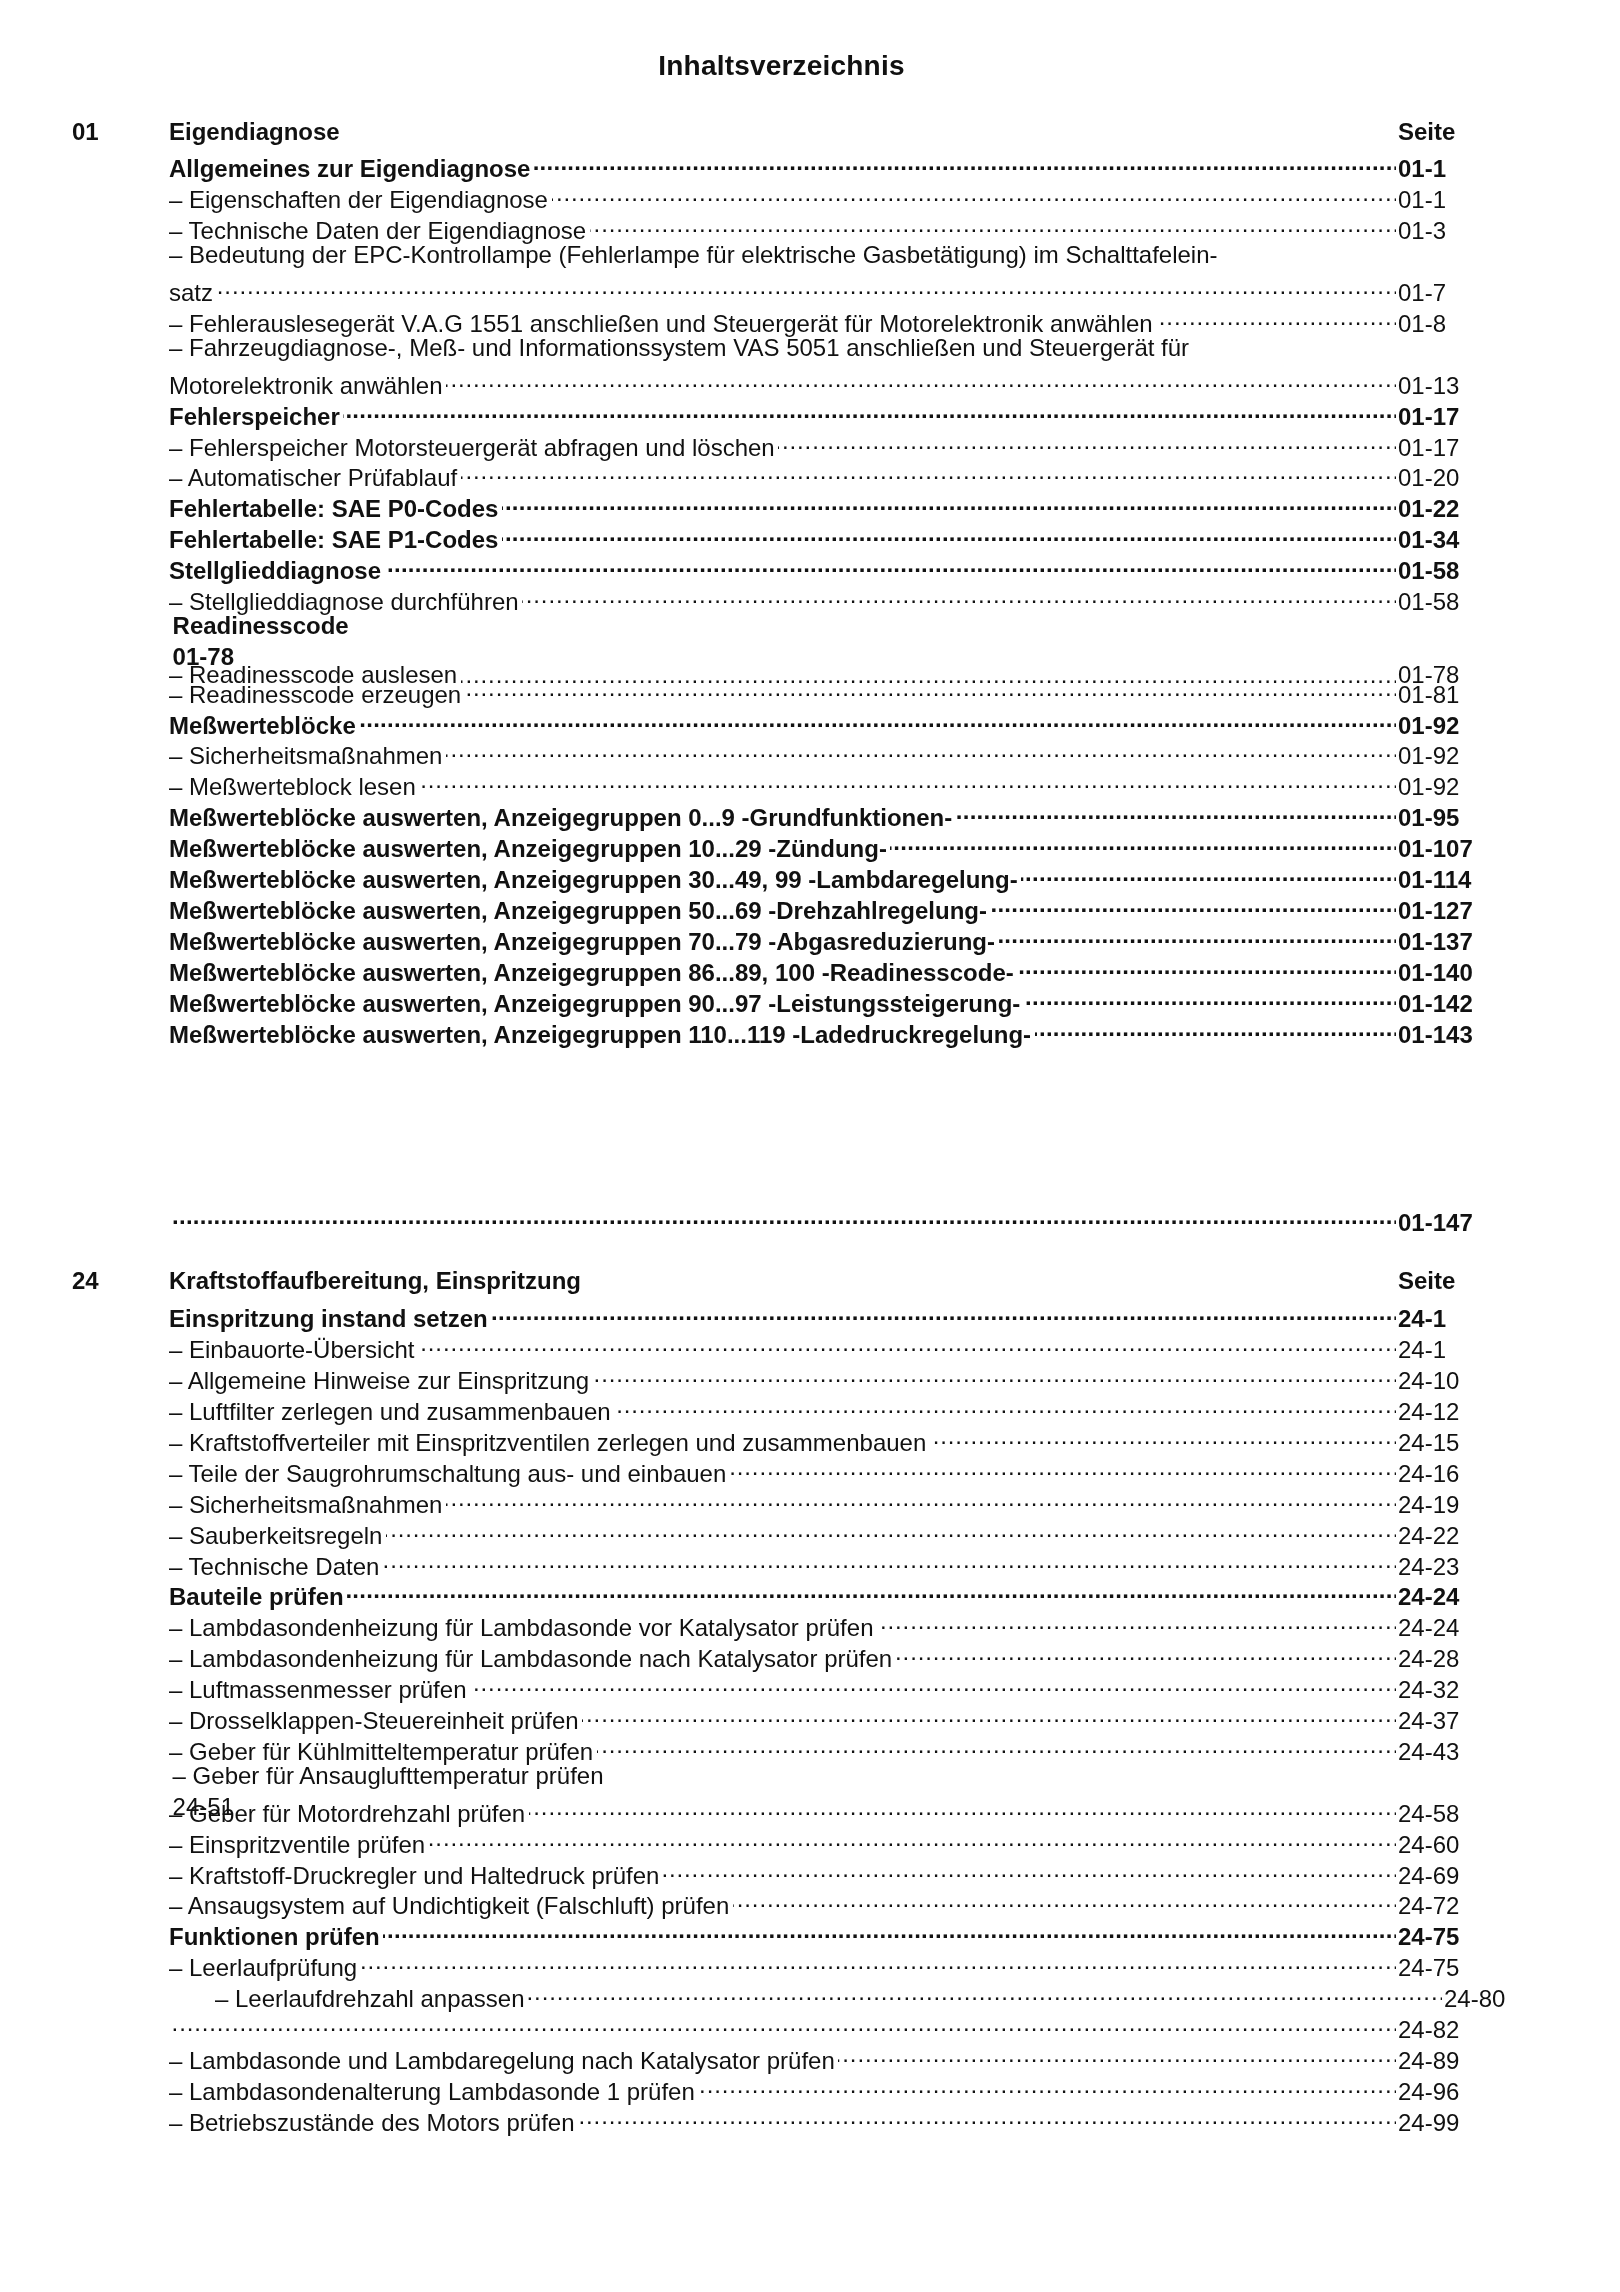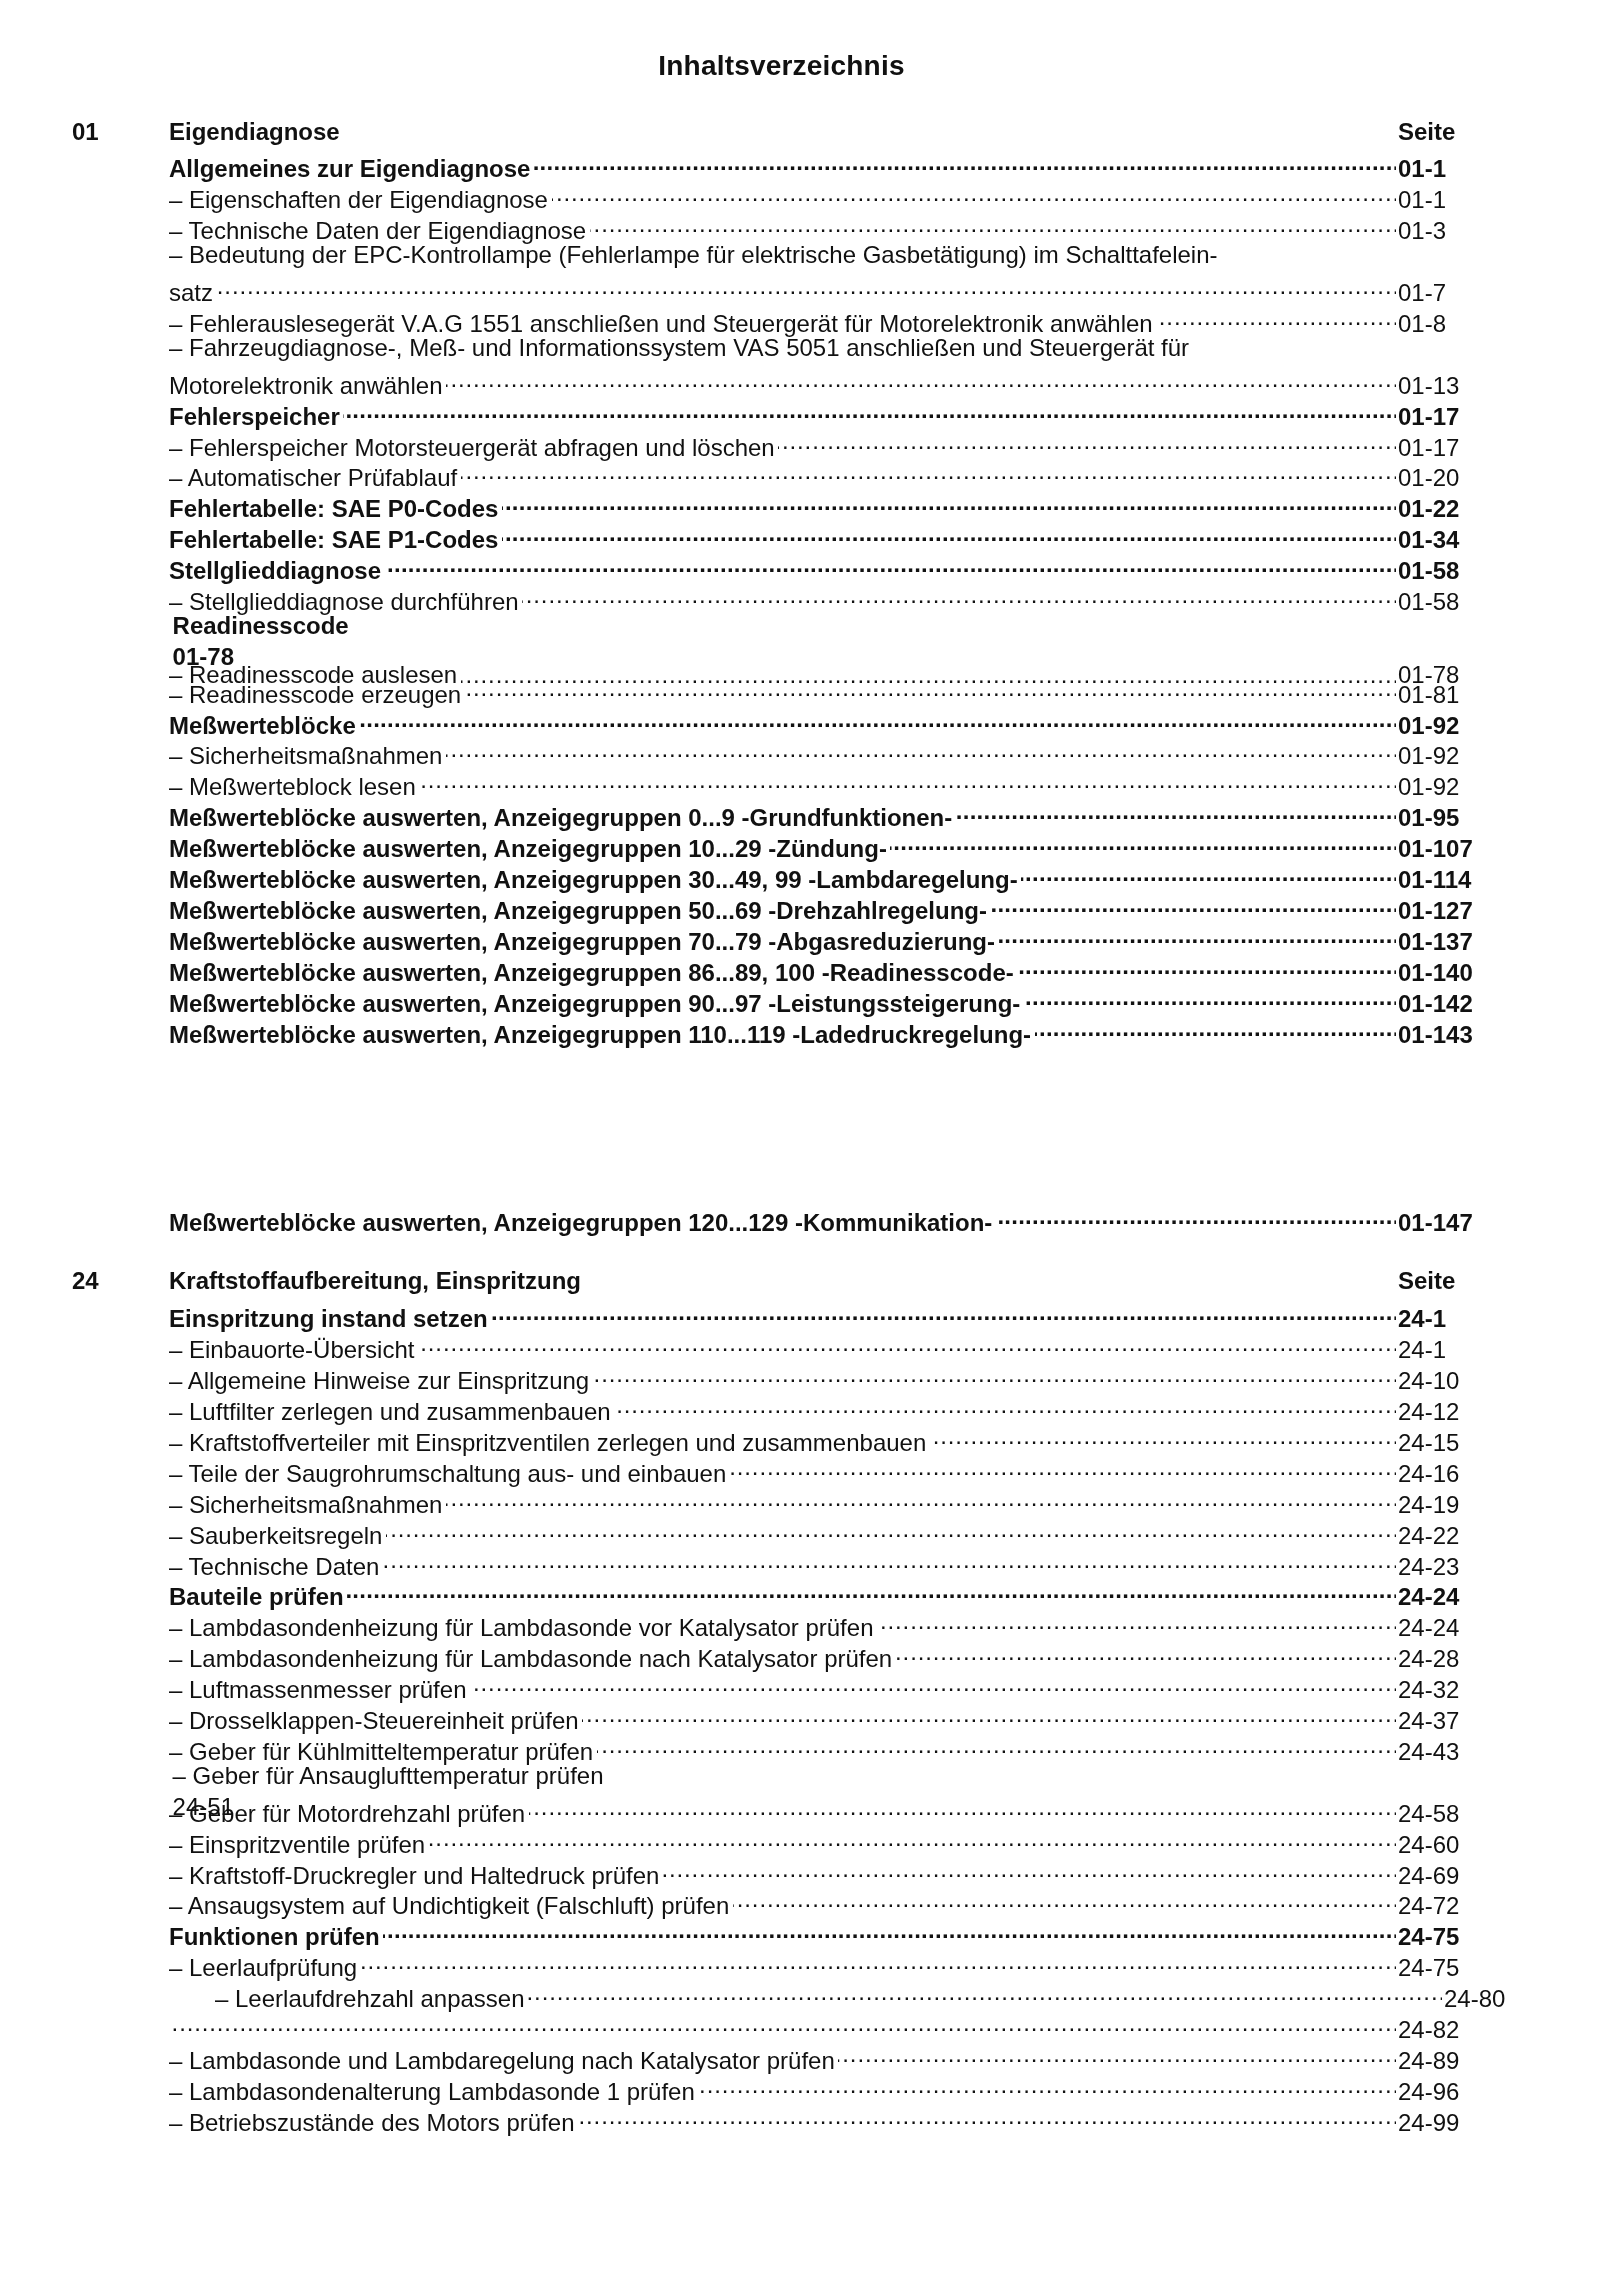--- a/index.html
+++ b/index.html
@@ -168,21 +168,20 @@
       <span class="label">Meßwerteblöcke auswerten, Anzeigegruppen 90...97 -Leistungssteigerung-</span>
       <span class="leader"></span>
       <span class="page">01-142</span>
     </div>
     <div class="row bold" style="top: 1012px;">
       <span class="label">Meßwerteblöcke auswerten, Anzeigegruppen 110...119 -Ladedruckregelung-</span>
       <span class="leader"></span>
       <span class="page">01-143</span>
     </div>
     <div class="row bold" style="top: 1200px;">
-      <span class="label">Meßwerteblöcke auswerten, Anzeigegruppen 120...129 -Kommunikation-</span>
       <span class="leader"></span>
       <span class="page">01-147</span>
     </div>
     <div class="chap-num" style="top: 1265px;">24</div>
     <div class="row bold no-leader header" style="top: 1265px;">
       <span class="label">Kraftstoffaufbereitung, Einspritzung</span>
       <span class="page">Seite</span>
     </div>
     <div class="row bold" style="top: 1296px;">
       <span class="label">Einspritzung instand setzen</span>

